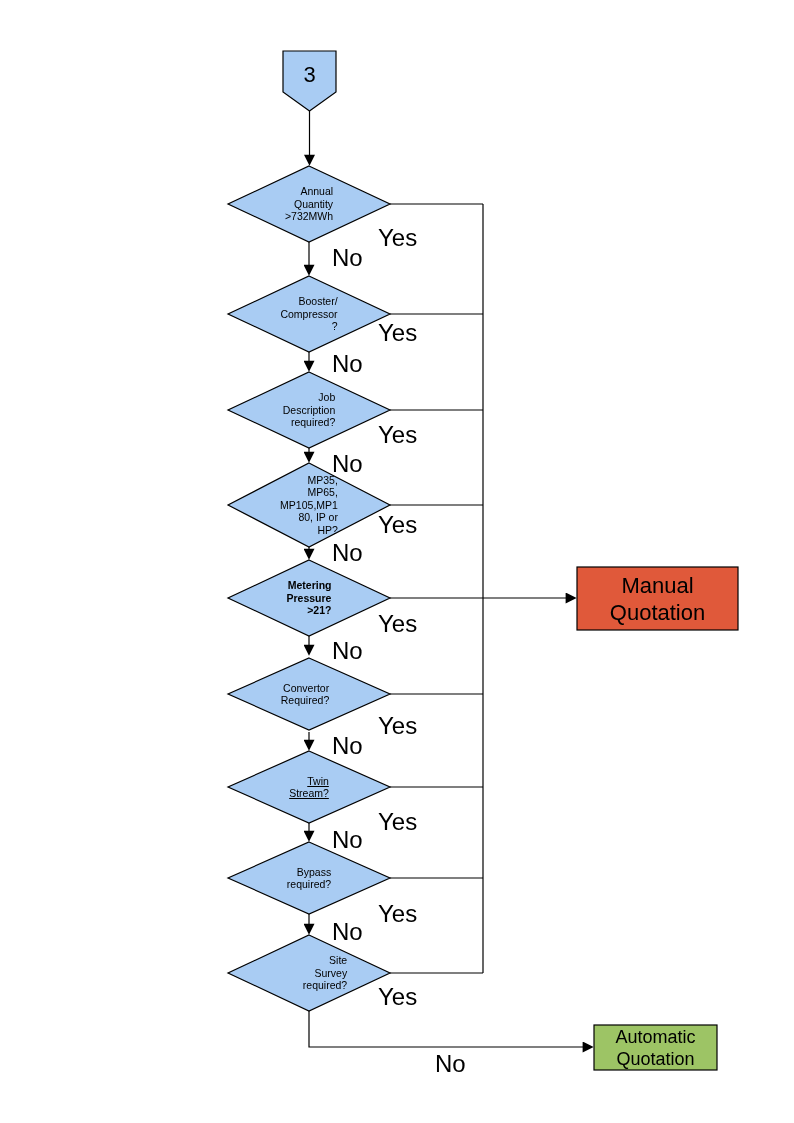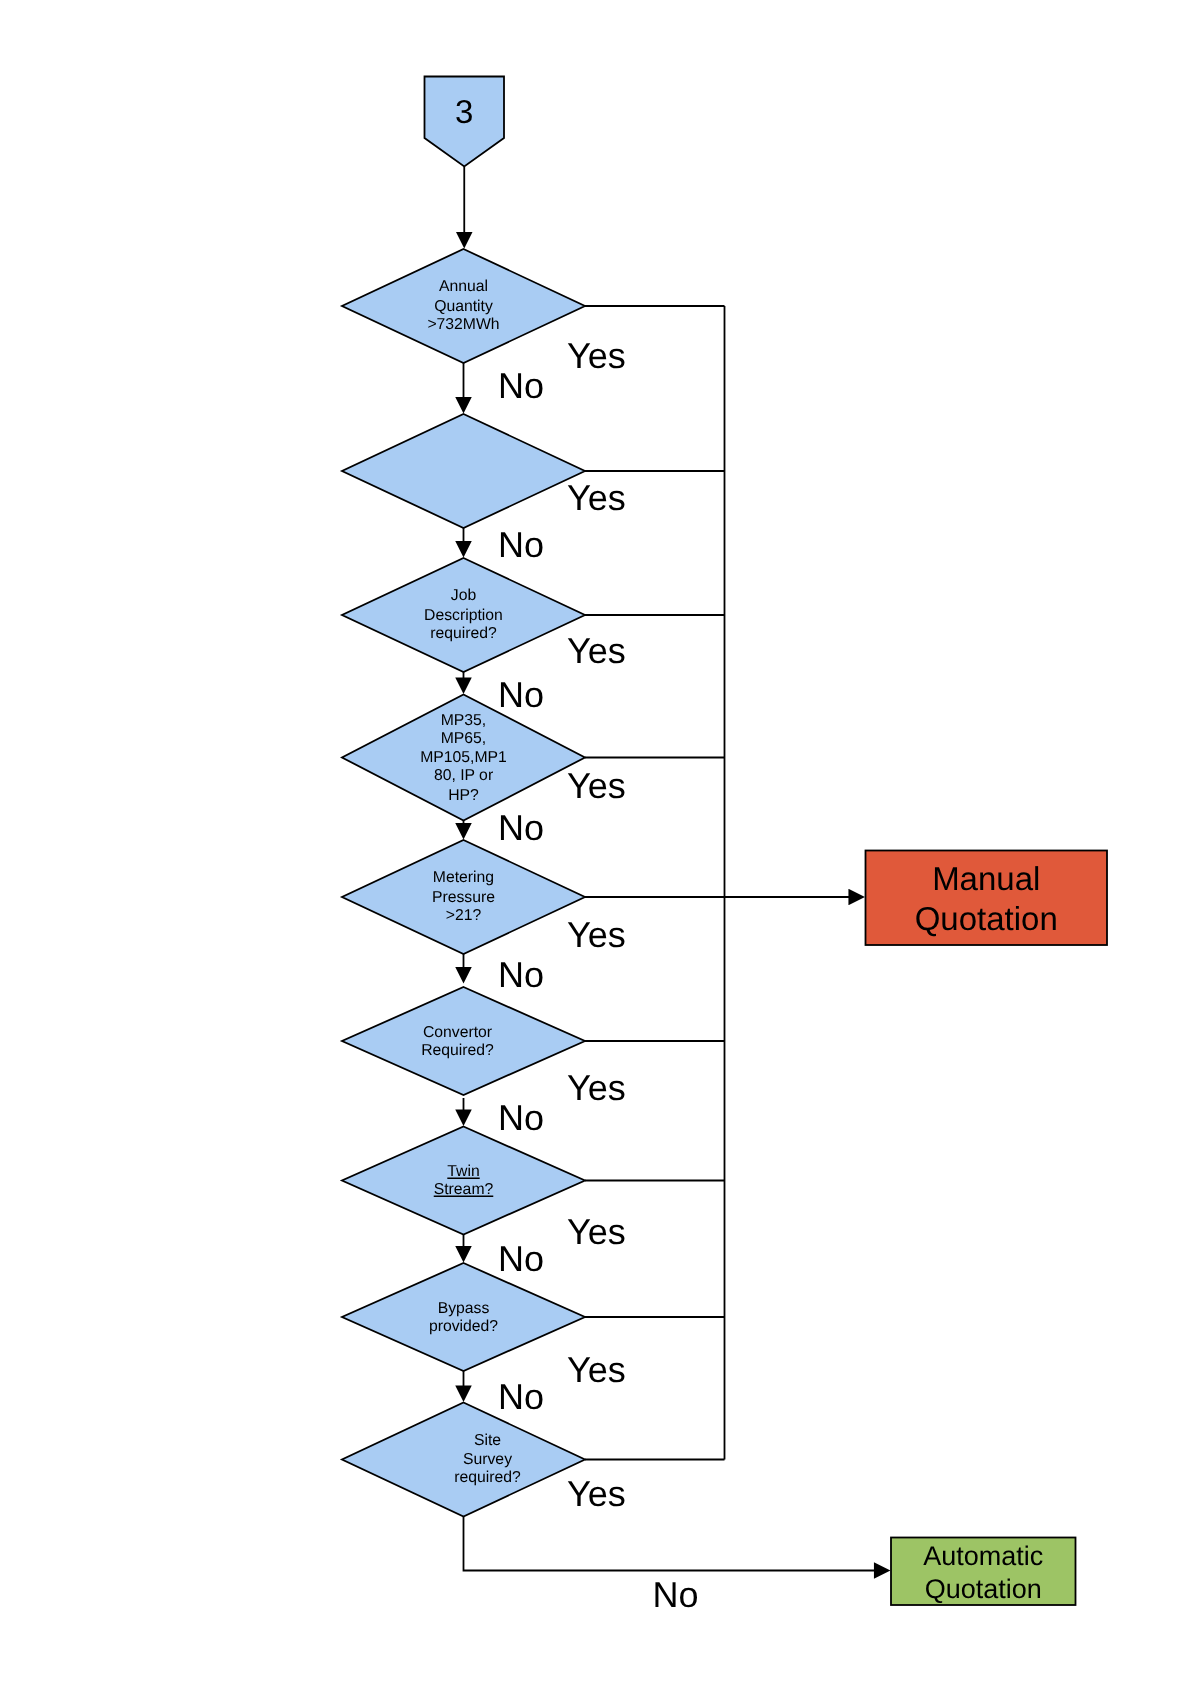--- a/index.html
+++ b/index.html
@@ -6,21 +6,21 @@
   .page{
     position:relative;width:794px;height:1123px;background:#ffffff;
     font-family:"Liberation Sans",sans-serif;color:#000;overflow:hidden;
   }
   svg.layer{position:absolute;left:0;top:0;}
   .edge{stroke:#000;stroke-width:1.2;fill:none;}
   .node{stroke:#000;stroke-width:1.2;}
   .lbl{position:absolute;}
   .dlbl{
     display:flex;align-items:center;justify-content:center;
-    text-align:center;white-space:pre-line;
+    text-align:right;white-space:pre-line;
     font-size:10.5px;line-height:12.5px;
   }
   .branch{font-size:24px;line-height:24px;white-space:nowrap;}
   .yes{width:100px;text-align:left;}
   .boxlbl{
     display:flex;align-items:center;justify-content:center;
     text-align:center;white-space:pre-line;
   }
   .manual-lbl{font-size:22px;line-height:27px;}
   .auto-lbl{font-size:18px;line-height:22px;}
@@ -75,37 +75,40 @@
 
     <rect class="node" x="577" y="567" width="161" height="63" fill="#e0593a"></rect>
     <rect class="node" x="594" y="1025" width="123" height="45" fill="#9dc465"></rect>
   </svg>
 
   <div class="lbl boxlbl conn-lbl" style="left:283px;top:51px;width:53px;height:48px;">3</div>
 
   <div class="lbl dlbl" style="left:228px;top:166px;width:162px;height:76px;">Annual
 Quantity
 &gt;732MWh</div>
+  <div class="lbl dlbl" style="left:228px;top:276px;width:162px;height:76px;">Booster/
+Compressor
+?</div>
   <div class="lbl dlbl" style="left:228px;top:372px;width:162px;height:76px;">Job
 Description
 required?</div>
   <div class="lbl dlbl" style="left:228px;top:463px;width:162px;height:84px;">MP35,
 MP65,
 MP105,MP1
 80, IP or
 HP?</div>
-  <div class="lbl dlbl" style="left:228px;top:560px;width:162px;height:76px;">Metering
+  <div class="lbl dlbl" style="left:228px;top:560px;width:162px;height:76px;font-weight:bold;">Metering
 Pressure
 &gt;21?</div>
   <div class="lbl dlbl" style="left:224px;top:658px;width:162px;height:72px;">Convertor
 Required?</div>
   <div class="lbl dlbl" style="left:228px;top:751px;width:162px;height:72px;text-decoration:underline;">Twin
 Stream?</div>
   <div class="lbl dlbl" style="left:228px;top:842px;width:162px;height:72px;">Bypass
-provided?</div>
+required?</div>
   <div class="lbl dlbl" style="left:244px;top:935px;width:162px;height:76px;">Site
 Survey
 required?</div>
 
   <div class="lbl branch yes" style="left:378px;top:226px;">Yes</div>
   <div class="lbl branch yes" style="left:378px;top:321px;">Yes</div>
   <div class="lbl branch yes" style="left:378px;top:423px;">Yes</div>
   <div class="lbl branch yes" style="left:378px;top:513px;">Yes</div>
   <div class="lbl branch yes" style="left:378px;top:612px;">Yes</div>
   <div class="lbl branch yes" style="left:378px;top:714px;">Yes</div>

